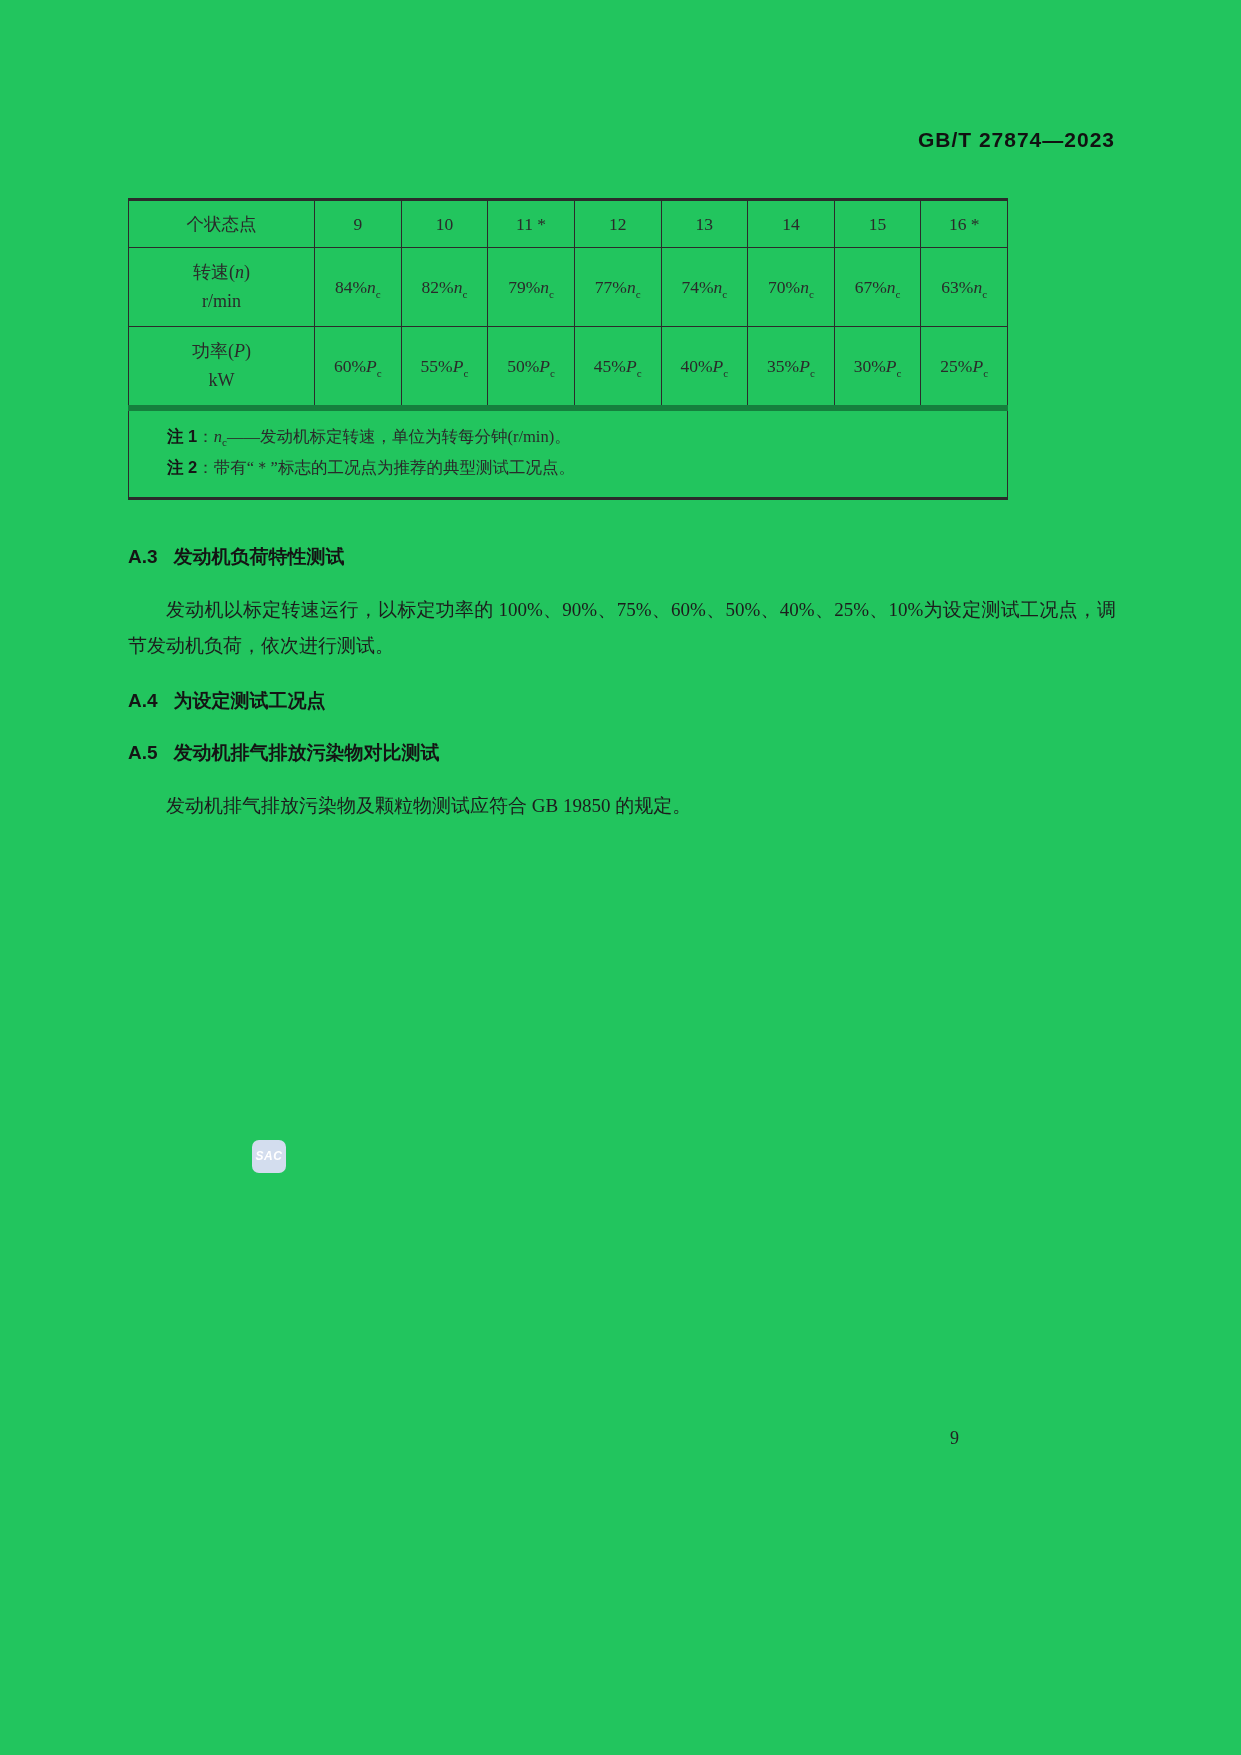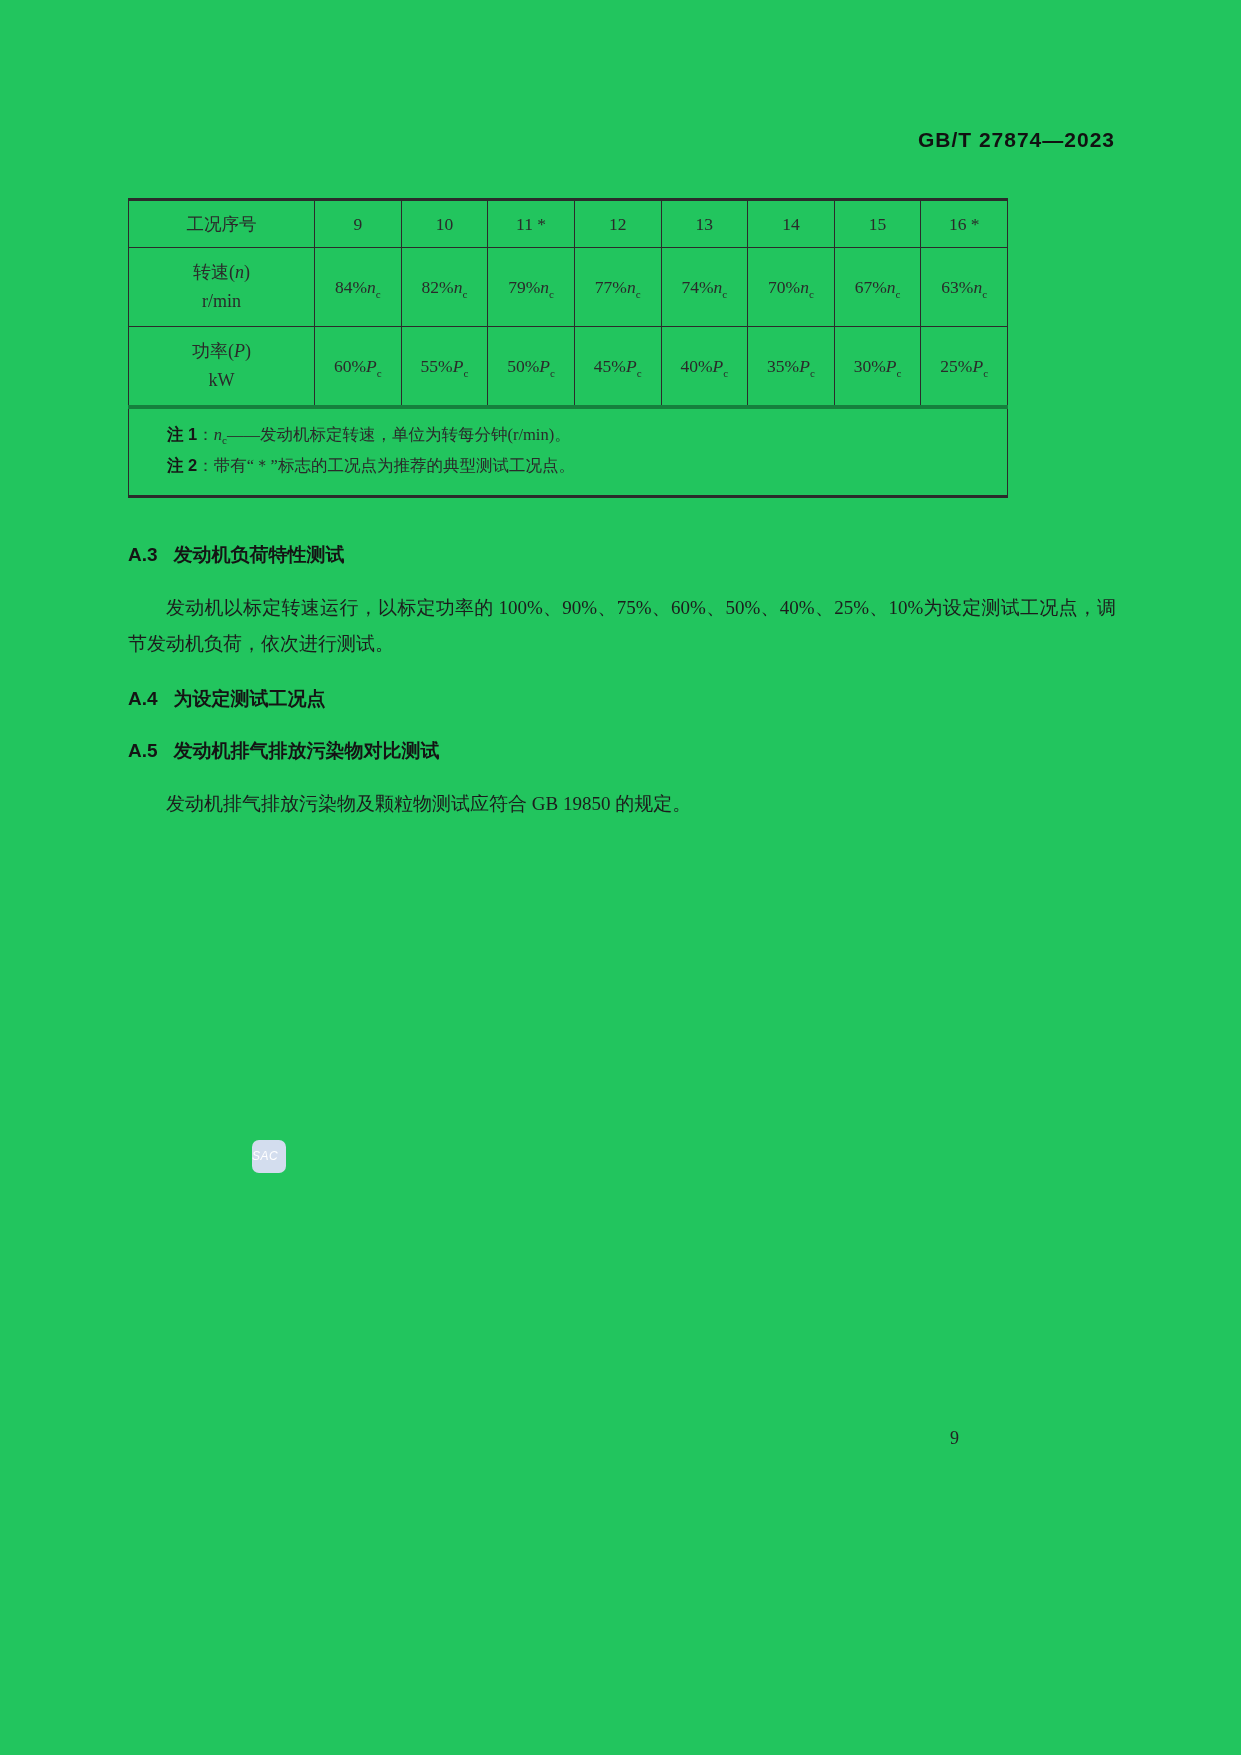--- a/index.html
+++ b/index.html
@@ -53,21 +53,21 @@
     text-align: center;
     vertical-align: middle;
     padding: 0;
   }
   tr.header-row td { height: 46px; font-size: 17.5px; }
   tr.speed-row td, tr.power-row td { height: 78px; }
   td.label-col { font-size: 18px; line-height: 29px; }
   .var { font-style: italic; font-family: "Liberation Serif", "DejaVu Serif", serif; }
   sub { font-size: 11px; line-height: 0; }
   tr.notes-row td {
-    border-top: 4px solid #15803d;
+    border-top: 6px solid #15803d;
     text-align: left;
     padding: 10px 14px 14px 38px;
     font-size: 16.5px;
     line-height: 30px;
   }
   .note-label {
     font-family: "Liberation Sans", "DejaVu Sans", sans-serif;
     font-weight: bold;
     color: #161616;
   }
@@ -93,24 +93,25 @@
   .sac-logo {
     position: absolute;
     left: 252px;
     top: 1140px;
     width: 34px;
     height: 33px;
     background: #d3ddee;
     border-radius: 7px;
     color: #ffffff;
     font-family: "Liberation Sans", "DejaVu Sans", sans-serif;
-    font-weight: normal;
+    font-weight: bold;
     font-style: italic;
     font-size: 12px;
     line-height: 33px;
+    text-align: center;
     letter-spacing: 0.5px;
   }
   .page-number {
     position: absolute;
     left: 950px;
     top: 1428px;
     font-size: 18px;
     color: #222;
   }
 </style>
@@ -131,21 +132,21 @@
           <col>
           <col>
           <col>
           <col>
           <col>
           <col>
           <col>
       </colgroup>
       <tbody>
         <tr class="header-row">
-          <td class="label-col">工况序号</td>
+          <td class="label-col">个状态点</td>
           <td>9</td>
           <td>10</td>
           <td>11 *</td>
           <td>12</td>
           <td>13</td>
           <td>14</td>
           <td>15</td>
           <td>16 *</td>
         </tr>
         <tr class="speed-row">

